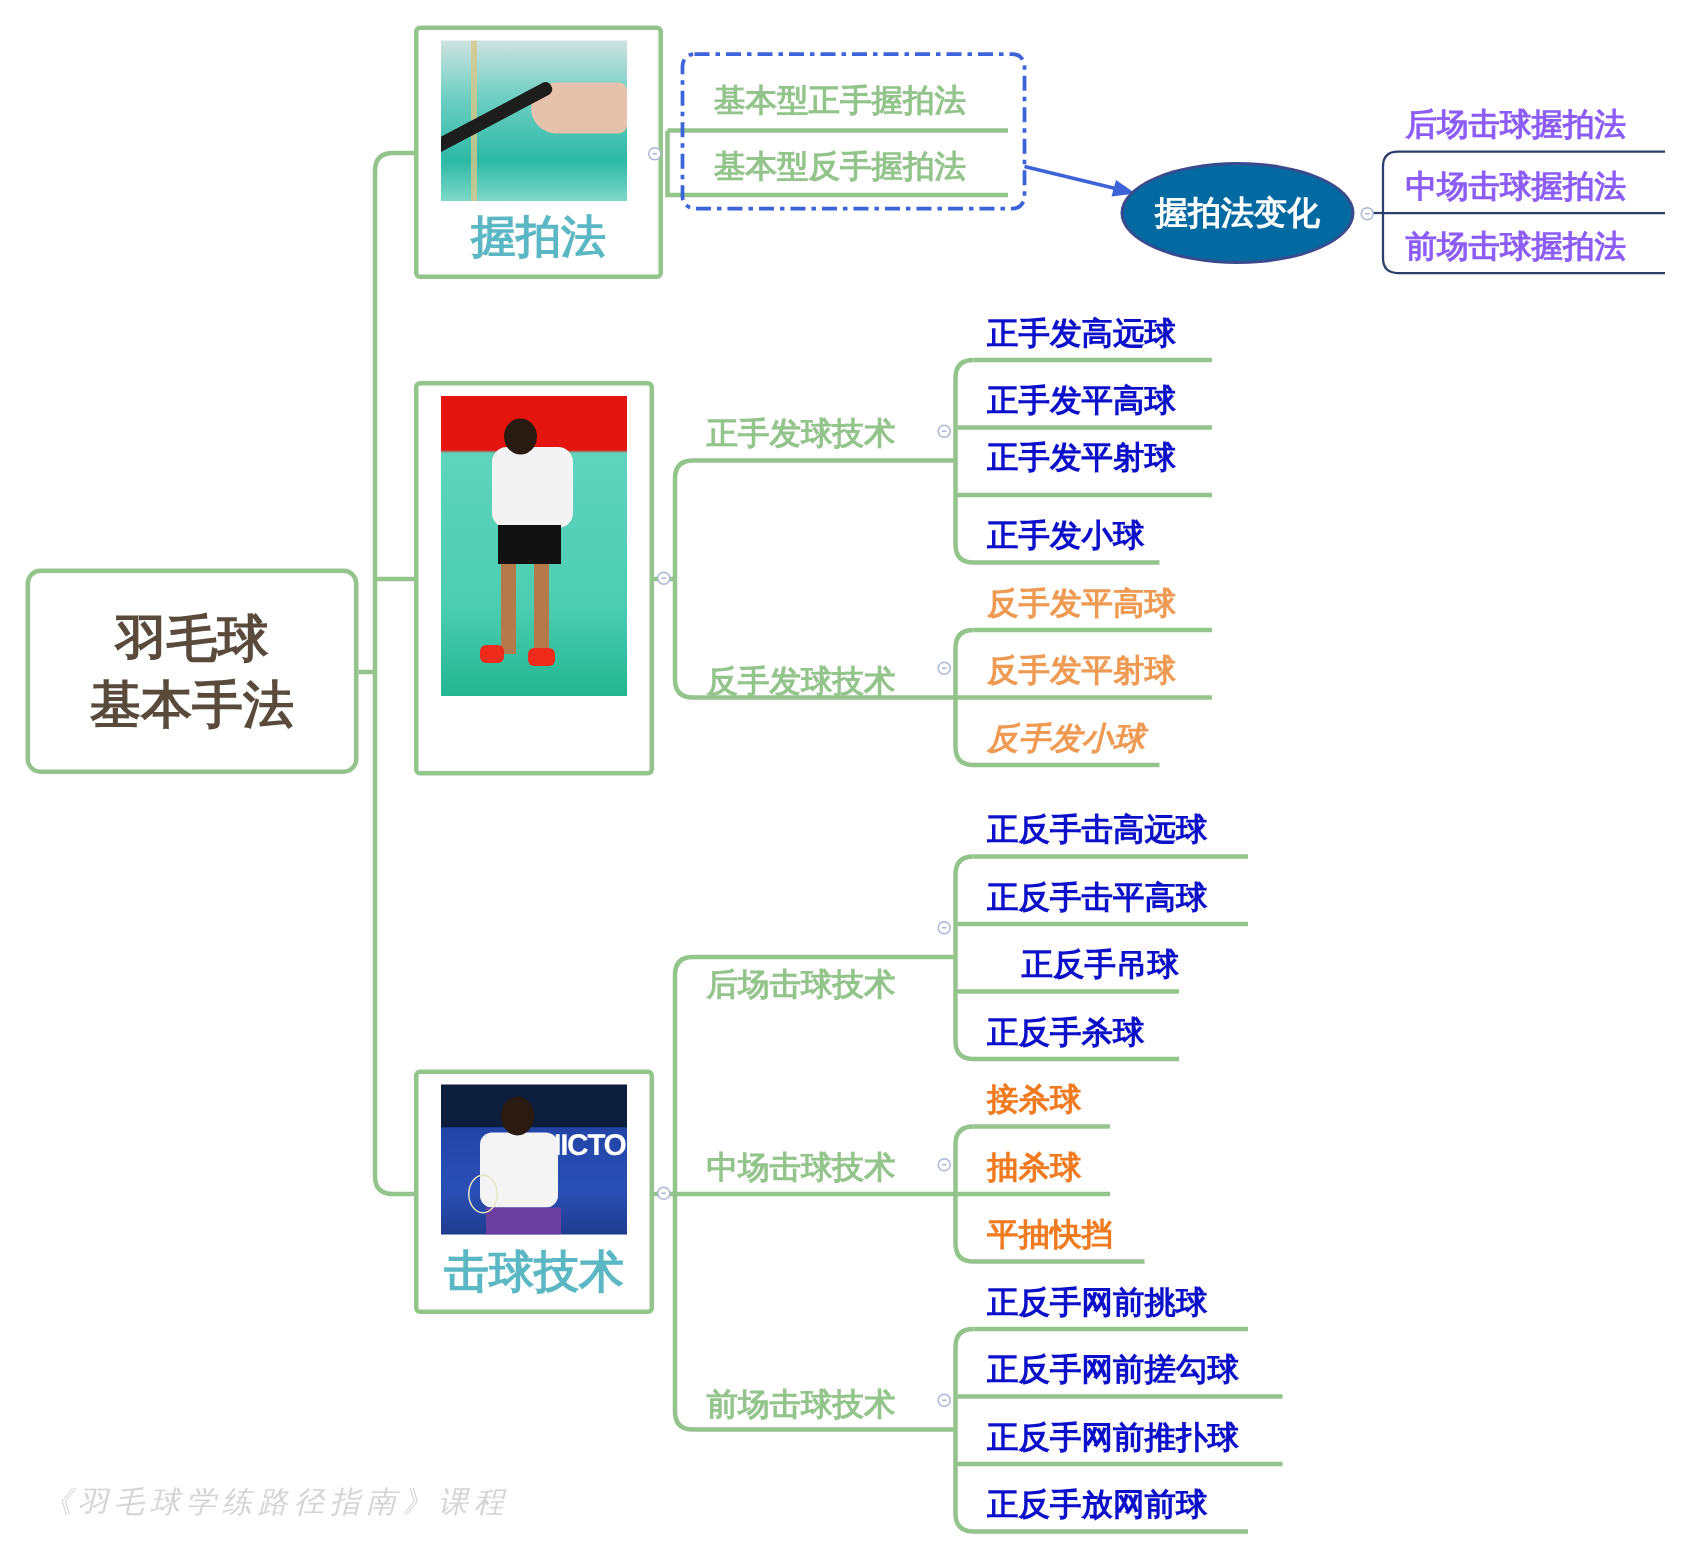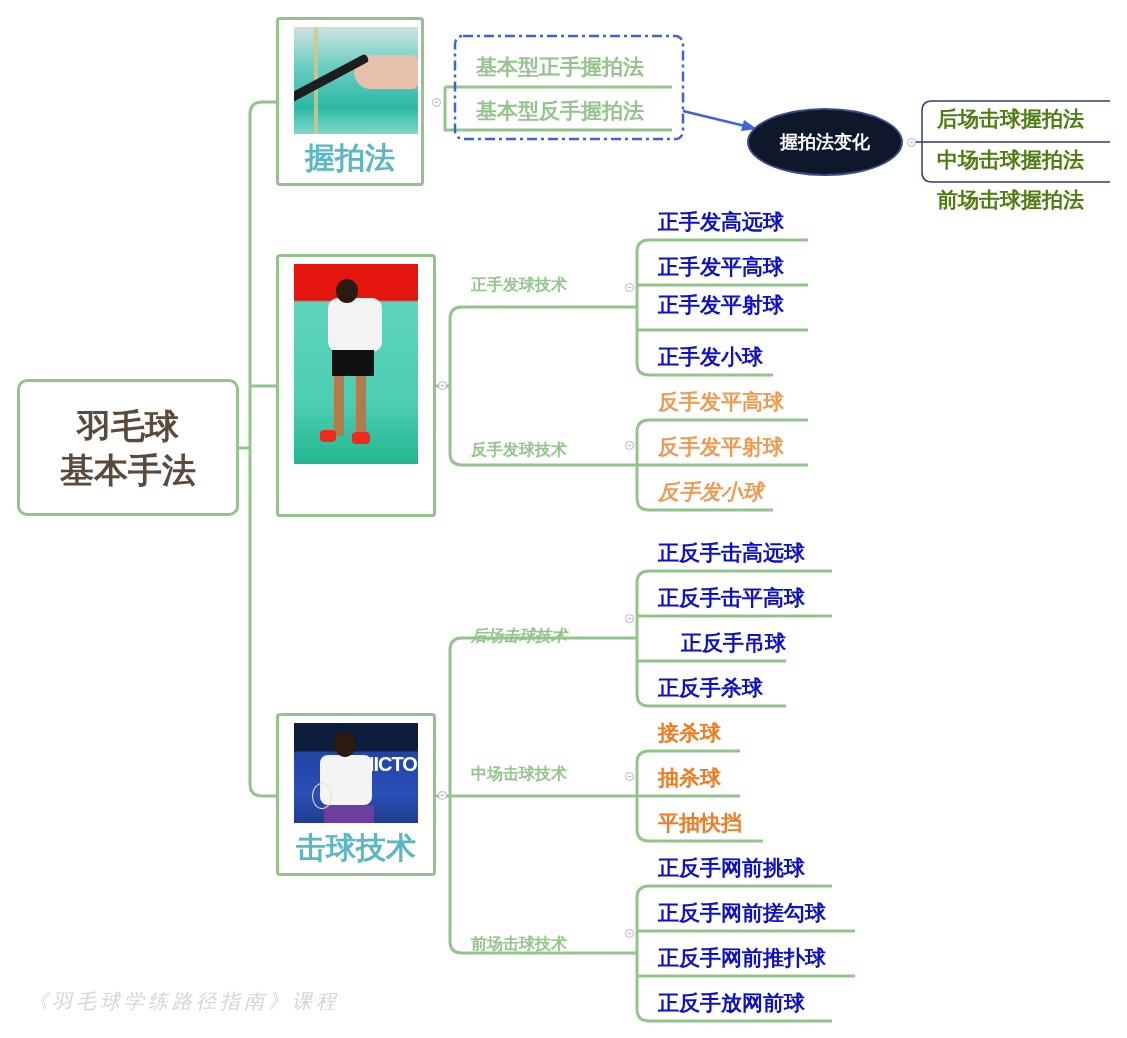--- a/index.html
+++ b/index.html
@@ -6,32 +6,32 @@
   body { width:1127px; height:1038px; position:relative; overflow:hidden;
          font-family: "DejaVu Sans", "Liberation Sans", sans-serif; }
   .abs { position:absolute; }
   svg.lines { position:absolute; left:0; top:0; width:1127px; height:1038px; pointer-events:none; }
   .root-box { left:17px; top:379px; width:222px; height:137px; border:3px solid #93c48b; border-radius:10px;
               box-sizing:border-box; background:#fff; display:flex; flex-direction:column; align-items:center; justify-content:center;
               color:#5a4a3c; font-weight:bold; font-size:34px; line-height:44px; text-align:center; }
   .topic-box { border:3px solid #93c48b; border-radius:4px; box-sizing:border-box; background:#fff; }
   .topic-label { position:absolute; left:0; right:0; text-align:center; color:#5bb7c3; font-weight:bold; font-size:30px; }
   .photo { position:absolute; overflow:hidden; }
-  .sub-label { color:#93c48b; font-weight:bold; font-size:16px; white-space:nowrap; }
+  .sub-label { color:#93c48b; font-weight:bold; font-size:21px; white-space:nowrap; }
   .leaf { font-weight:bold; font-size:21px; white-space:nowrap; }
   .leaf.blue { color:#0d10c9; }
   .leaf.orange1 { color:#ef9a52; }
   .leaf.orange2 { color:#f07a1f; }
-  .leaf.teal { color:#4d7c0f;margin-top:36px; }
+  .leaf.teal { color:#8b5cf6; }
   .grip-label { color:#93c48b; font-weight:bold; font-size:21px; white-space:nowrap; }
   .collapse { width:9px; height:9px; border:1px solid #a9b7d6; border-radius:50%; background:#fff; box-sizing:border-box; }
   .collapse::after { content:""; position:absolute; left:2px; right:2px; top:3px; height:1px; background:#a9b7d6; }
   .ellipse { left:747px; top:108px; width:156px; height:68px; border-radius:50%;
-             background:#0f172a; border:2px solid #3a4a8e; box-sizing:border-box;
-             display:flex; align-items:center; justify-content:center; color:#fff; font-weight:bold; font-size:18px; }
+             background:#0369a1; border:2px solid #3a4a8e; box-sizing:border-box;
+             display:flex; align-items:center; justify-content:center; color:#fff; font-weight:bold; font-size:22px; }
   .watermark { left:28px; top:988px; color:#d4d4d4; font-family:"DejaVu Serif", serif; font-style:italic; font-size:20px; letter-spacing:4px; }
 </style>
 </head>
 <body>
 
 <svg class="lines" viewBox="0 0 1127 1038">
   <g fill="none" stroke="#93c48b" stroke-width="3">
 
     <path d="M239 448 H250"></path>
 
@@ -86,21 +86,21 @@
 
   <path d="M683 111 L745 126" stroke="#3d63d9" stroke-width="2.5" fill="none"></path>
   <polygon points="757,129 741,131 744,120" fill="#3d63d9"></polygon>
 </svg>
 
 <div class="abs root-box">
   <div>羽毛球</div>
   <div>基本手法</div>
 </div>
 
-<div class="abs topic-box" style="left:276px; top:17px; width:148px; height:169px;">
+<div class="abs topic-box" style="left:276px; top:17px; width:166px; height:169px;">
   <div class="photo" style="left:15px; top:7px; width:124px; height:107px; background:linear-gradient(180deg,#cfe2e0 0%,#6fcfc3 35%,#2cb9a5 75%,#7fd8c9 100%);">
     <div class="abs" style="left:20px; top:0; width:4px; height:107px; background:#d6c78a; opacity:.8;"></div>
     <div class="abs" style="left:60px; top:28px; width:64px; height:34px; background:#e6c2ad; border-radius:18px 6px 6px 18px;"></div>
     <div class="abs" style="left:-6px; top:68px; width:90px; height:9px; background:#1d1d1d; transform:rotate(-28deg); transform-origin:left center; border-radius:4px;"></div>
   </div>
   <div class="topic-label" style="top:118px;">握拍法</div>
 </div>
 <div class="abs collapse" style="left:432px; top:98px;"></div>
 
 <div class="abs grip-label" style="left:476px; top:53px;">基本型正手握拍法</div>
@@ -145,25 +145,25 @@
     <div class="abs" style="left:66px; top:30px; width:56px; height:22px; color:#ffffff; font-weight:bold; font-size:20px; font-family:'Liberation Sans',sans-serif; letter-spacing:-1px;">NICTO</div>
     <div class="abs" style="left:26px; top:32px; width:52px; height:50px; background:#f4f4f4; border-radius:8px;"></div>
     <div class="abs" style="left:40px; top:8px; width:22px; height:26px; background:#2b1a10; border-radius:50%;"></div>
     <div class="abs" style="left:30px; top:82px; width:50px; height:18px; background:#6b3fa0;"></div>
     <div class="abs" style="left:18px; top:60px; width:18px; height:24px; border:1.5px solid #e6e6c8; border-radius:50%;"></div>
   </div>
   <div class="topic-label" style="top:112px;">击球技术</div>
 </div>
 <div class="abs collapse" style="left:438px; top:791px;"></div>
 
-<div class="abs sub-label" style="left:471px; top:626px;font-style:italic;">后场击球技术</div>
+<div class="abs sub-label" style="left:471px; top:642px;">后场击球技术</div>
 <div class="abs collapse" style="left:625px; top:614px;"></div>
 <div class="abs sub-label" style="left:471px; top:764px;">中场击球技术</div>
 <div class="abs collapse" style="left:625px; top:772px;"></div>
-<div class="abs sub-label" style="left:471px; top:922px;margin-top:12px;">前场击球技术</div>
+<div class="abs sub-label" style="left:471px; top:922px;">前场击球技术</div>
 <div class="abs collapse" style="left:625px; top:929px;"></div>
 
 <div class="abs leaf blue" style="left:658px; top:539px;">正反手击高远球</div>
 <div class="abs leaf blue" style="left:658px; top:584px;">正反手击平高球</div>
 <div class="abs leaf blue" style="left:681px; top:629px;">正反手吊球</div>
 <div class="abs leaf blue" style="left:658px; top:674px;">正反手杀球</div>
 <div class="abs leaf orange2" style="left:658px; top:719px;">接杀球</div>
 <div class="abs leaf orange2" style="left:658px; top:764px;">抽杀球</div>
 <div class="abs leaf orange2" style="left:658px; top:809px;">平抽快挡</div>
 <div class="abs leaf blue" style="left:658px; top:854px;">正反手网前挑球</div>

